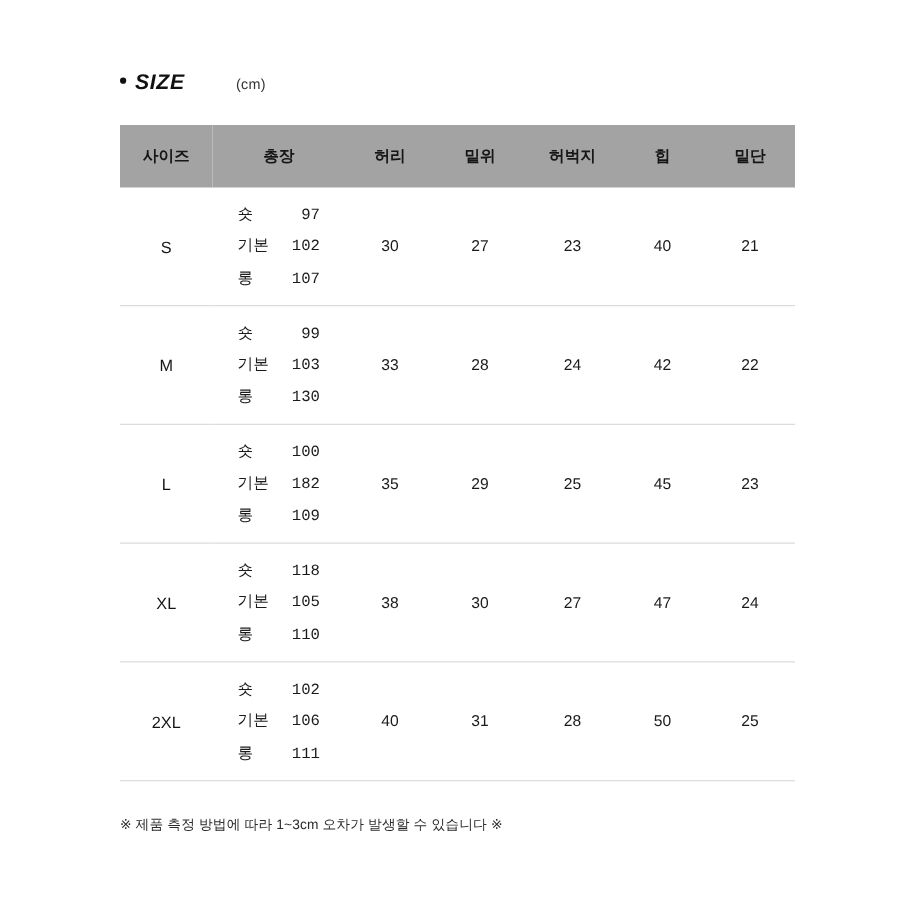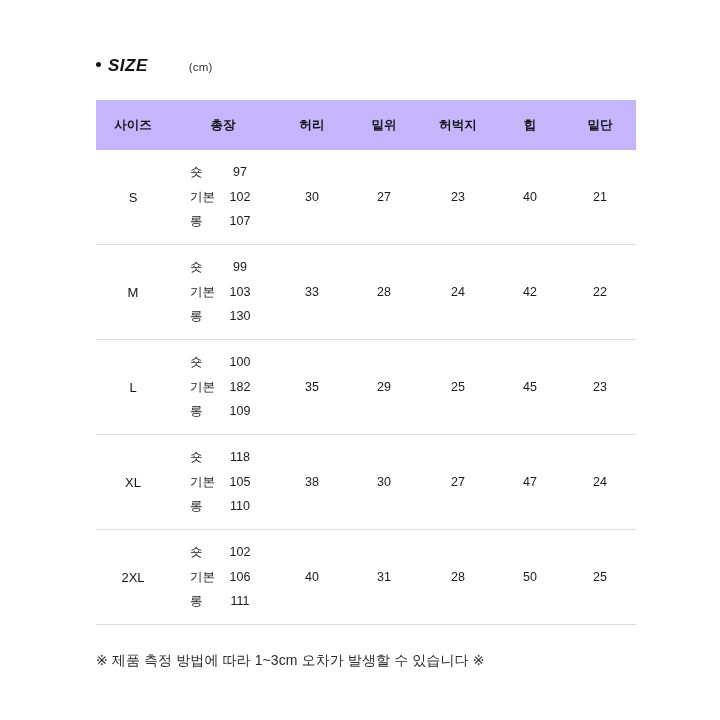--- a/index.html
+++ b/index.html
@@ -52,21 +52,21 @@
   }
   table.size-table {
     position: absolute;
     left: 96px;
     top: 100px;
     width: 540px;
     border-collapse: collapse;
     table-layout: fixed;
   }
   table.size-table thead th {
-    background: #c4b5fd;
+    background: #a3a3a3;
     font-size: 12.5px;
     font-weight: bold;
     color: #161616;
     padding: 17px 0 16px 0;
     text-align: center;
     border: none;
   }
   table.size-table tbody td {
     border-bottom: 1px solid #dcdcdc;
     text-align: center;
@@ -102,27 +102,28 @@
     display: block;
   }
   .total-key {
     display: inline-block;
     width: 34px;
     text-align: left;
   }
   .total-val {
     display: inline-block;
     width: 32px;
-    text-align: center;
+    text-align: right;
+    font-family: Liberation Mono, monospace;
   }
   .note {
     position: absolute;
     left: 96px;
     top: 652px;
-    font-size: 14px;
+    font-size: 11px;
     color: #2b2b2b;
     letter-spacing: 0.1px;
   }
 </style>
 </head>
 <body>
 
 <div class="page">
 
   <div class="title-row">

